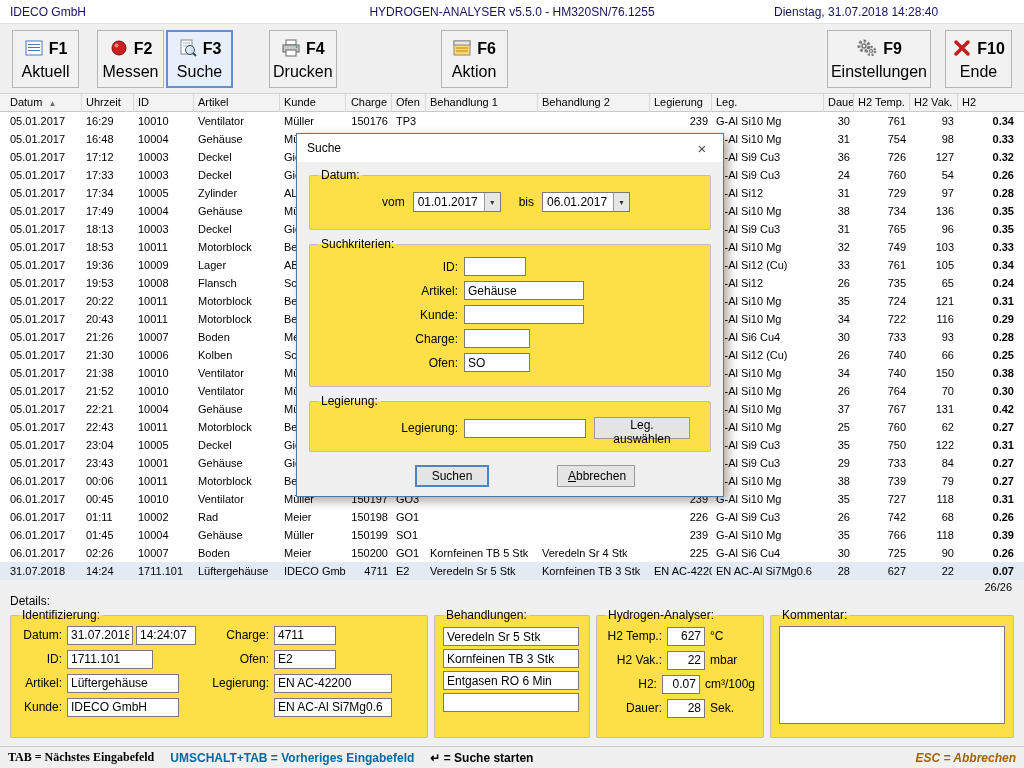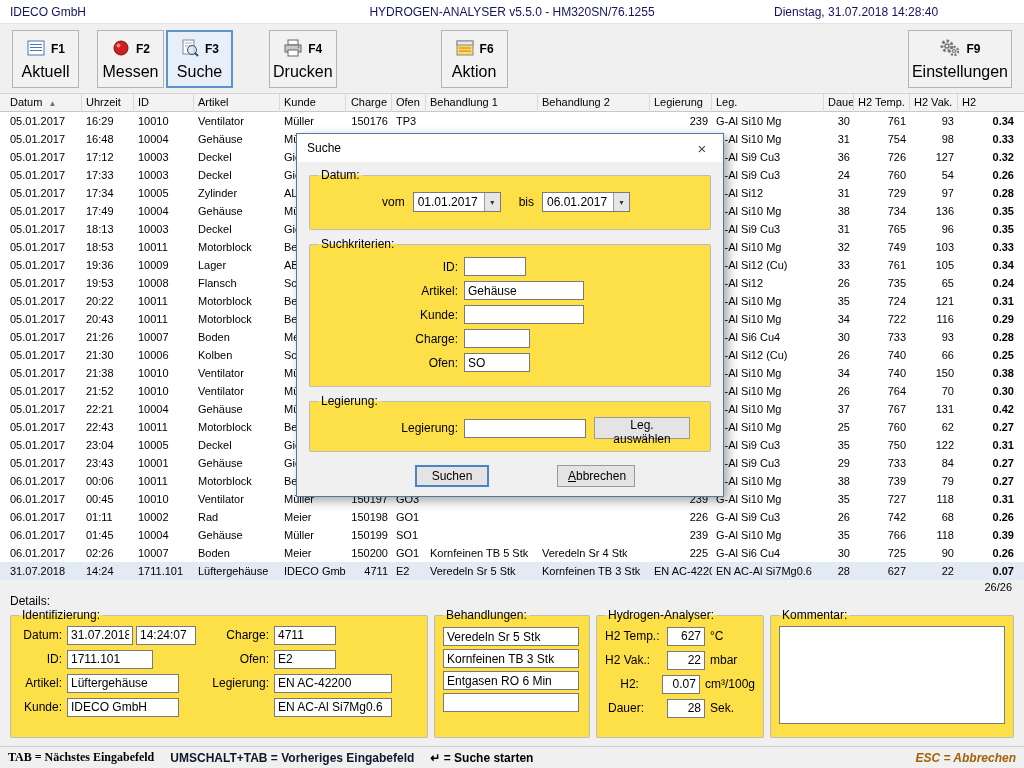--- a/index.html
+++ b/index.html
@@ -17,21 +17,21 @@
   .titlebar .tright { width:240px; text-align:left; }
 
   
   .toolbar { height:70px; background:#f0f0f0; border-bottom:1px solid #d4d4d4;
     display:flex; align-items:center; padding:0 12px; }
   .tbtn { min-width:67px; height:58px; background:#f2f2f2; border:1px solid #b4b4b4;
     display:flex; flex-direction:column; align-items:center; justify-content:center; gap:1px;
     padding:0 3px; cursor:default; }
   .tbtn + .tbtn { margin-left:2px; }
   .tbtn .top { display:flex; align-items:center; gap:5px; height:26px; }
-  .tbtn .fkey { font-size:12px; font-weight:bold; }
+  .tbtn .fkey { font-size:16px; font-weight:bold; }
   .tbtn .lbl  { font-size:16px; white-space:nowrap; }
   .tbtn.active { background:#e7f0fa; border:2px solid #5e93cc; }
 
   
   .tablewrap { background:#ffffff; }
   .thead, .trow { display:grid;
     grid-template-columns:76px 52px 60px 86px 66px 46px 34px 112px 112px 62px 112px 30px 56px 48px 1fr;
     height:18px; align-items:center; padding-left:6px; }
   .thead { background:#f3f3f3; border-bottom:1px solid #c8c8c8; }
   .thead > div { border-right:1px solid #d9d9d9; padding:0 4px; font-size:11px;
@@ -62,21 +62,21 @@
   input, textarea { font-family:"Liberation Sans", sans-serif; font-size:12px;
     border:1px solid #7a7a7a; background:#fff; height:19px; padding:1px 3px; }
   .ident { display:flex; gap:14px; }
   .frow { display:flex; align-items:center; height:22px; margin-bottom:2px; }
   .frow label { text-align:right; padding-right:5px; white-space:nowrap; }
   .lw48 { width:48px; } .lw64 { width:64px; }
   .w60{width:60px;} .w66{width:66px;} .w64i{width:62px;} .w86{width:86px;} .w112{width:112px;} .w118{width:118px;}
   .frow input + input { margin-left:3px; }
   .beh-list input { display:block; width:136px; margin:3px 0; }
   .arow { display:flex; align-items:center; height:24px; }
-  .arow label { width:62px; text-align:right; padding-right:23px; white-space:nowrap; }
+  .arow label { width:62px; text-align:right; padding-right:5px; white-space:nowrap; }
   .arow input { width:38px; text-align:right; }
   .arow .unit { margin-left:5px; font-size:12px; }
   .comment-box { border:1px solid #7a7a7a; background:#fff; height:98px; margin-top:2px; }
 
   
   .statusbar { position:absolute; left:0; right:0; bottom:0; height:22px; background:#f0f0f0;
     border-top:1px solid #cfcfcf; display:flex; align-items:center; gap:16px; padding:0 8px;
     font-weight:bold; font-size:12px; }
 
   
@@ -186,20 +186,32 @@
               <circle cx="8" cy="8" r="5" stroke-width="3" stroke-dasharray="2.5 2"></circle>
               <circle cx="8" cy="8" r="2" stroke-width="1.5"></circle>
               <circle cx="15" cy="13" r="4" stroke-width="2.5" stroke-dasharray="2 1.6"></circle>
               <circle cx="15" cy="13" r="1.5" stroke-width="1.2"></circle>
             </g>
           </svg></span>
         <span class="fkey">F9</span>
       </div>
       <div class="lbl">Einstellungen</div>
     </div>
+    <div class="tbtn" style="margin-left: 14px;">
+      <div class="top">
+        <span class="icn"><svg width="20" height="20">
+            <g stroke="#c22020" stroke-width="3.5" stroke-linecap="round">
+              <line x1="4" y1="4" x2="16" y2="16"></line>
+              <line x1="16" y1="4" x2="4" y2="16"></line>
+            </g>
+          </svg></span>
+        <span class="fkey">F10</span>
+      </div>
+      <div class="lbl">Ende</div>
+    </div>
   </div>
 
 <div class="tablewrap">
   <div class="thead" id="thead">
       <div>Datum<span class="sort"></span></div>
       <div>Uhrzeit</div>
       <div>ID</div>
       <div>Artikel</div>
       <div>Kunde</div>
       <div>Charge</div>
@@ -749,21 +761,21 @@
     <fieldset class="dfs fs-kom">
       <legend>Kommentar:</legend>
       <div class="comment-box"></div>
     </fieldset>
 
   </div>
 </div>
 
 <div class="statusbar" id="statusbar">
     <span style="color: rgb(0, 0, 0); font-family: Liberation Serif, serif;">TAB = Nächstes Eingabefeld</span>
-    <span style="color: #0f172a;">UMSCHALT+TAB = Vorheriges Eingabefeld</span>
+    <span style="color: #0369a1;">UMSCHALT+TAB = Vorheriges Eingabefeld</span>
     <span style="color: rgb(0, 0, 0);">↵ = Suche starten</span>
     <span style="color: #a16207; margin-left: auto; font-style: italic;">ESC = Abbrechen</span>
   </div>
 
 <div class="dialog">
   <div class="dlg-title">
     <span>Suche</span>
     <span class="dlg-close"></span>
   </div>
   <div class="dlg-body">

